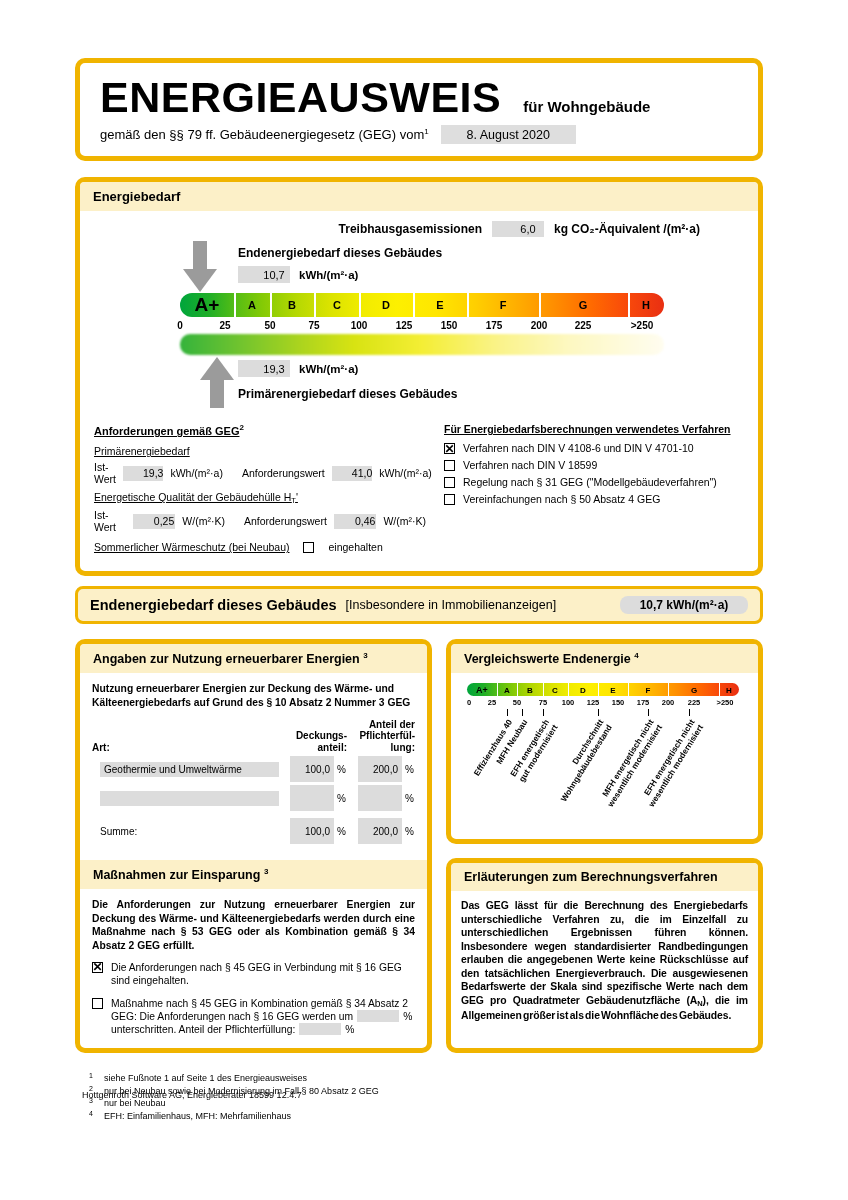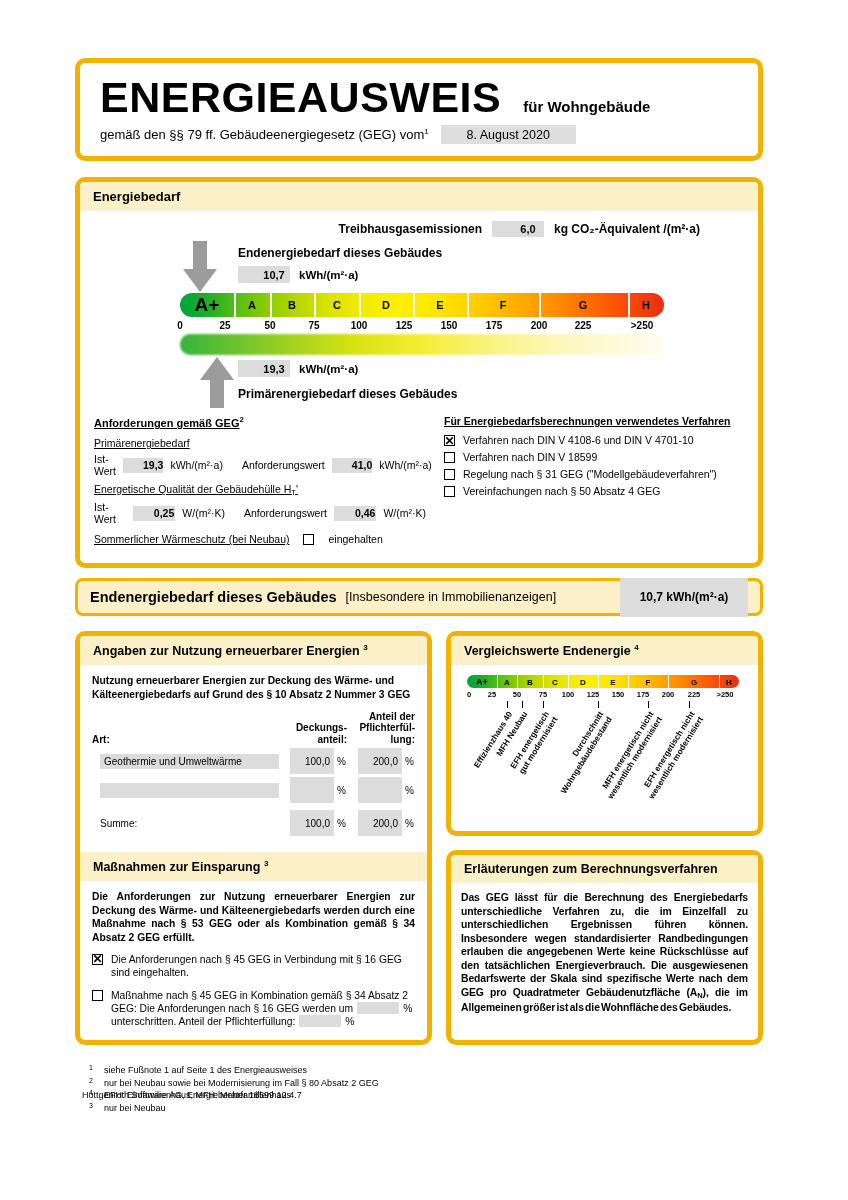--- a/index.html
+++ b/index.html
@@ -38,21 +38,21 @@
   .gbox { border:5px solid var(--gold); border-radius:10px; background:#fff; }
   .band { background:var(--band); padding:7px 13px; font-weight:bold; font-size:13px; border-radius:4px 4px 0 0; }
   .band.mid { border-radius:0; margin-top:6px; }
   .band.sm { font-size:12.5px; }
 
   
   .eb { margin-top:16px; }
   .ghg-row { display:flex; justify-content:flex-end; align-items:center; gap:10px; padding:10px 58px 0 0;
      font-size:12px; font-weight:bold; }
   .val-box { background:var(--gray); display:flex; align-items:center; justify-content:center;
-     font-weight:bold; font-size:11px;padding-left:20px; }
+     font-weight:normal; font-size:11px;padding-left:20px; }
   .w52 { width:52px; height:17px; }
   .ghg-box { width:52px; height:16px; }
 
   .chart { position:relative; height:174px; margin-top:2px; }
   .scale-bar { position:absolute; left:100px; top:54px; width:484px; height:24px; border-radius:12px;
      background:linear-gradient(90deg,#00a53c 0%,#1fae27 6%,#51bc16 11%,#84ca05 17%,#b5d802 24%,#dbe300 31%,
        #f2ec00 38%,#fdf000 45%,#ffe600 53%,#ffcf00 61%,#ffb000 69%,#ff8f00 77%,#ff6a00 85%,#f94b0a 92%,#e92f12 100%); }
   .sep { position:absolute; top:0; width:2px; height:100%; background:#fff; }
   .letter { position:absolute; top:50%; transform:translate(-50%,-50%); font-weight:bold; font-size:11px; }
   .letter.aplus { font-size:19px; }
@@ -73,42 +73,42 @@
   .a-up .head { top:0; border-bottom:23px solid var(--agray); }
   .a-up .shaft { top:23px; }
 
   .end-label { position:absolute; left:158px; top:7px; font-weight:bold; font-size:12px; }
   .val-row { position:absolute; display:flex; align-items:center; gap:9px; font-weight:bold; font-size:11.5px; }
   .end-val { left:158px; top:27px; }
   .prim-val { left:158px; top:121px; }
   .prim-label { position:absolute; left:158px; top:148px; font-weight:bold; font-size:12px; }
 
   
-  .anf-row { display:flex; gap:18px; padding:2px 14px 12px 14px; font-size:10.5px; }
+  .anf-row { display:flex; gap:18px; padding:2px 14px 12px 14px; font-size:10.5px;margin-top:8px; }
   .anf-left { width:332px; }
   .anf-right { flex:1; }
   .anf-title { font-weight:bold; font-size:11px; margin-bottom:8px; }
   .h { margin:6px 0 4px; }
   .kv { display:flex; align-items:center; gap:7px; margin-bottom:6px; }
   .kv .val-box { width:46px; height:15px; font-size:10.5px; }
   .ml { margin-left:12px; }
   .sommer { margin-top:8px; gap:14px; }
   .cb { width:11px; height:11px; border:1px solid #000; flex:0 0 11px; display:flex; align-items:center;
      justify-content:center; font-size:12px; font-weight:bold; line-height:1; overflow:visible; background:#fff; }
   .verf-title { font-weight:bold; margin-bottom:7px; }
   .cb-row { display:flex; align-items:flex-start; gap:8px; margin-bottom:5px; }
   .cb-row .cb { margin-top:1px; }
 
   
   .end-bar { margin-top:10px; background:var(--band); border:3px solid var(--gold); border-radius:8px; height:38px;
      display:flex; align-items:center; gap:9px; padding:0 12px; }
   .end-bar-title { font-weight:bold; font-size:14.5px; }
   .end-bar-note { font-size:12.5px; }
-  .end-bar-val { margin-left:auto; background:var(--gray); width:128px; height:39px; display:flex;
-     align-items:center; justify-content:center; font-weight:bold; font-size:12px; }
+  .end-bar-val { margin-left:auto; background:var(--gray); width:128px; height:18px; display:flex;
+     align-items:center; justify-content:center; font-weight:bold; font-size:12px;border-radius:8px; }
 
   
   .cols { display:flex; gap:14px; margin-top:15px; align-items:flex-start; }
   .col-left { width:357px; }
   .col-right { flex:1; display:flex; flex-direction:column; gap:14px; }
 
   .lb-body { padding:9px 12px 10px; }
   .intro { font-weight:bold; font-size:10.3px; line-height:1.3; }
   .etable { margin-top:10px; font-size:10px; }
   .t-head { display:flex; align-items:flex-end; gap:6px; font-weight:bold; line-height:1.15; }
@@ -457,25 +457,25 @@
   <div class="footnotes">
     <div class="fn-row">
           <span class="fn-ref">1</span>
           <span>siehe Fußnote 1 auf Seite 1 des Energieausweises</span>
         </div>
     <div class="fn-row">
           <span class="fn-ref">2</span>
           <span>nur bei Neubau sowie bei Modernisierung im Fall § 80 Absatz 2 GEG</span>
         </div>
     <div class="fn-row">
+          <span class="fn-ref">3</span>
+          <span>nur bei Neubau</span>
+        </div>
+    <div class="fn-row">
           <span class="fn-ref">4</span>
           <span>EFH: Einfamilienhaus, MFH: Mehrfamilienhaus</span>
         </div>
-    <div class="fn-row">
-          <span class="fn-ref">3</span>
-          <span>nur bei Neubau</span>
-        </div>
   </div>
 
 </div>
 
 <div class="footer">Hottgenroth Software AG, Energieberater 18599 12.4.7</div>
 </div>
 
 </body></html>

